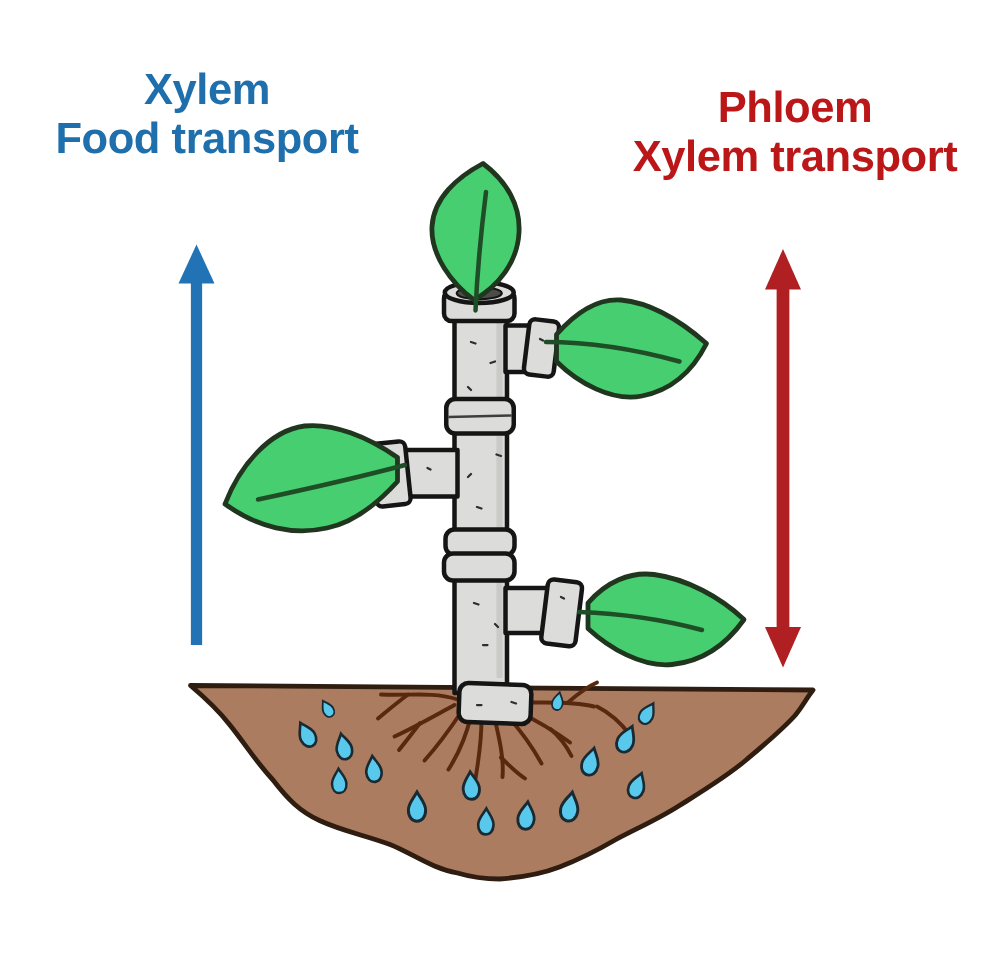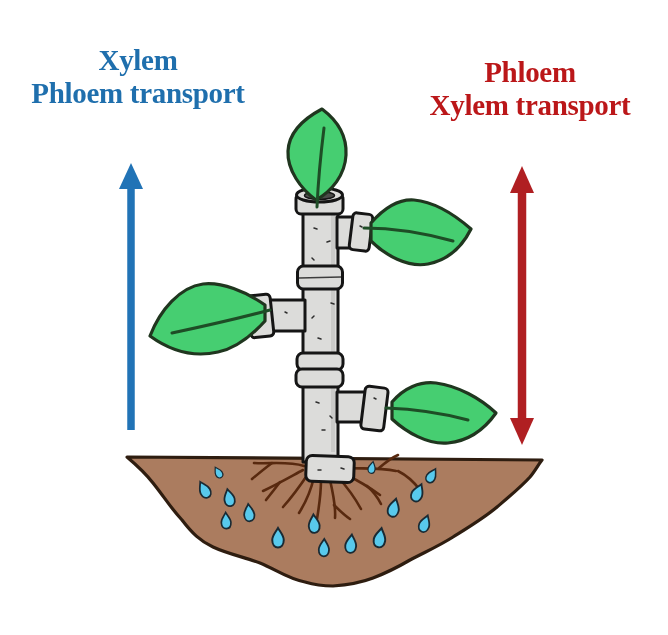--- a/index.html
+++ b/index.html
@@ -1,19 +1,19 @@
 <!DOCTYPE html>
 <html style="--background: #ffffff; --xylem-blue: #1f6fad; --arrow-blue: #2173b6; --phloem-red: #bb1719; --arrow-red: #b01f22; --leaf-green: #46ce71; --leaf-outline: #20361f; --leaf-vein: #1e4d26; --pipe-gray: #dcdcda; --pipe-shade: #c2c2c0; --pipe-dark: #4c4c4a; --pipe-outline: #151515; --soil-brown: #ab7c5f; --soil-outline: #2e1d10; --root-brown: #58290f; --drop-blue: #58c9ec; --drop-outline: #1a2a33;"><head>
 <meta charset="utf-8">
 <style>
   html,body{margin:0;padding:0;background:#fff;}
   #stage{
     position:relative;width:668px;height:635px;overflow:hidden;
     background:var(--background,#fff);
-    font-family:Liberation Serif, serif;
+    font-family:Liberation Sans, sans-serif;
   }
   #stage svg{position:absolute;left:0;top:0;}
   .label{position:absolute;text-align:center;font-weight:700;font-size:29px;line-height:33px;letter-spacing:-0.3px;}
   .label-xylem{left:28px;top:44px;width:220px;color:var(--xylem-blue,#1f6fad);}
   .label-phloem{left:420px;top:56px;width:220px;color:var(--phloem-red,#bb1719);}
   .arrow-blue-line{stroke:var(--arrow-blue,#2173b6);stroke-width:7.5;}
   .arrow-blue-fill{fill:var(--arrow-blue,#2173b6);}
   .arrow-red-line{stroke:var(--arrow-red,#b01f22);stroke-width:8.5;}
   .arrow-red-fill{fill:var(--arrow-red,#b01f22);}
   .mound{fill:var(--soil-brown,#ab7c5f);stroke:var(--soil-outline,#2e1d10);stroke-width:3.2;stroke-linejoin:round;}
@@ -151,20 +151,20 @@
 
       <g>
         <path class="leaf-shape" d="M392,402 C404,388 420,381 436,383 C458,386 480,398 496,413 C484,430 468,441 448,443 C428,445 406,432 392,419 Z"></path>
         <path class="leaf-vein" d="M386,408 C414,409 442,413 468,420"></path>
       </g>
     </g>
   </svg>
 
   <div class="label label-xylem">
     <div>Xylem</div>
-    <div>Phloem transport</div>
+    <div>Food transport</div>
   </div>
   <div class="label label-phloem">
     <div>Phloem</div>
     <div>Xylem transport</div>
   </div>
 
 </div>
 
 </body></html>

